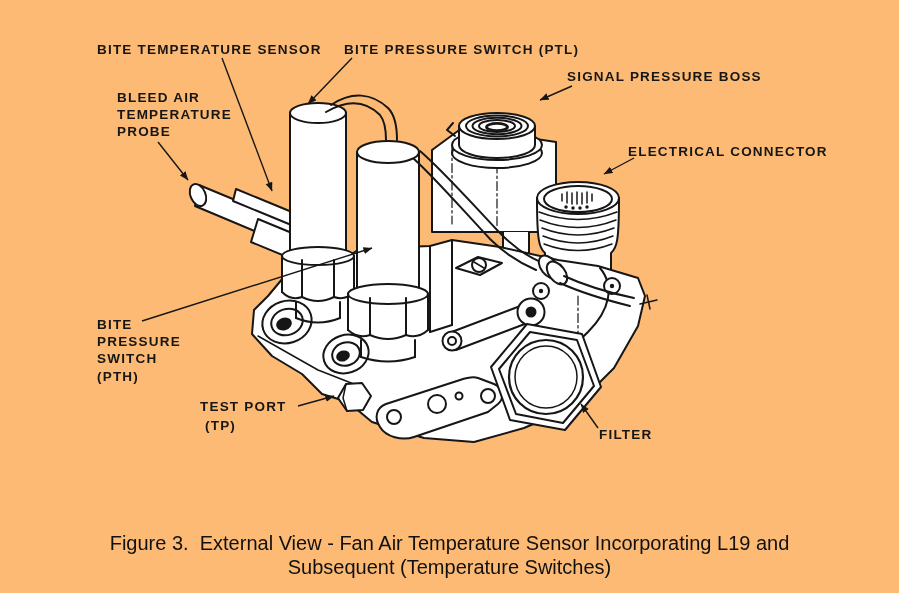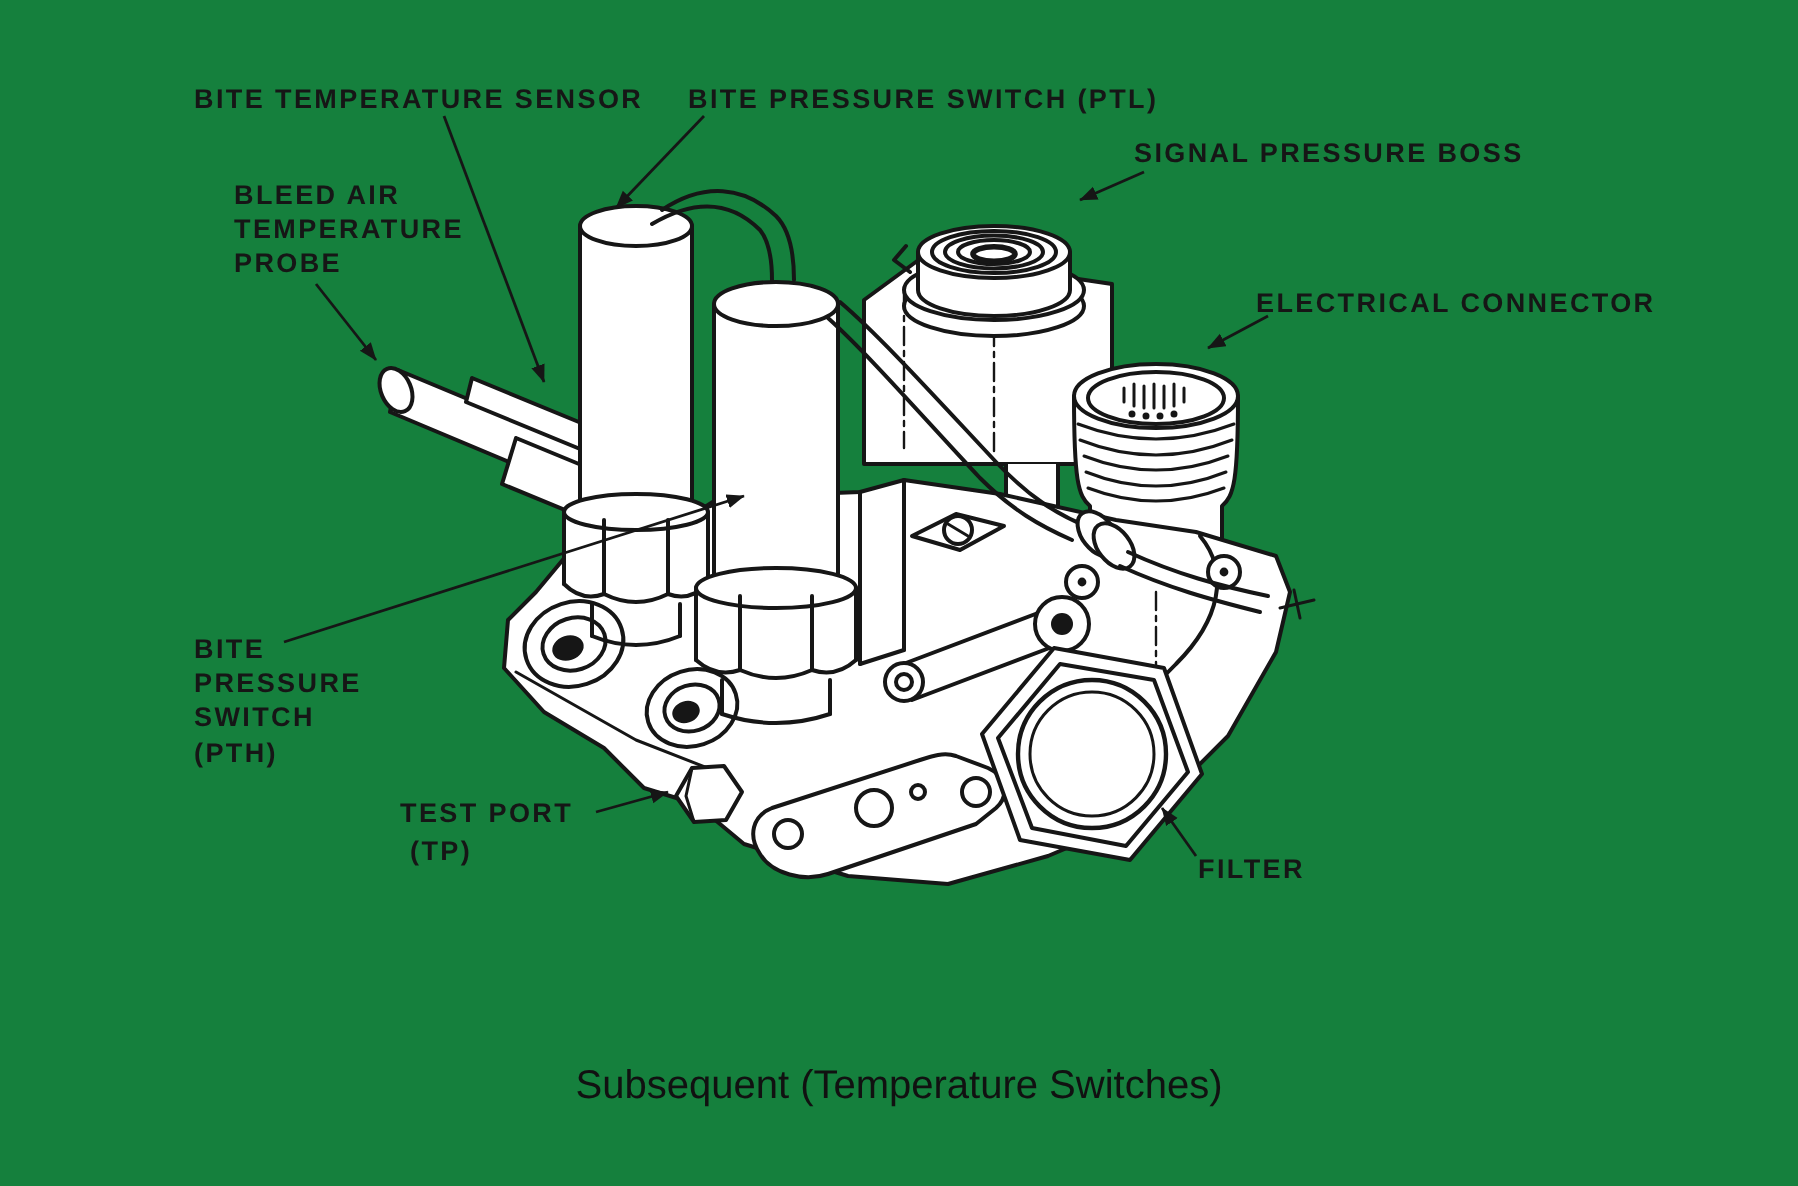--- a/index.html
+++ b/index.html
@@ -1,20 +1,20 @@
 <!DOCTYPE html>
 <html><head>
 <meta charset="utf-8">
 <style>
   html, body { margin: 0; padding: 0; background: #ffffff; }
   .page {
     position: relative;
     width: 899px;
     height: 593px;
-    background: #15803d;
+    background: #fdba74;
     overflow: hidden;
     font-family: "Liberation Sans", sans-serif;
   }
   .diagram-svg {
     position: absolute;
     left: 0; top: 0;
     width: 899px; height: 500px;
   }
   .lbl {
     font-family: "Liberation Sans", sans-serif;
@@ -235,16 +235,17 @@
       <text class="lbl" x="97" y="346">PRESSURE</text>
       <text class="lbl" x="97" y="363">SWITCH</text>
       <text class="lbl" x="97" y="381">(PTH)</text>
       <text class="lbl" x="200" y="411">TEST PORT</text>
       <text class="lbl" x="205" y="430">(TP)</text>
       <text class="lbl" x="599" y="439">FILTER</text>
     </g>
   </svg>
 
   <div class="caption">
+    <div>Figure 3.  External View - Fan Air Temperature Sensor Incorporating L19 and</div>
     <div>Subsequent (Temperature Switches)</div>
   </div>
 
 </div>
 
 </body></html>

